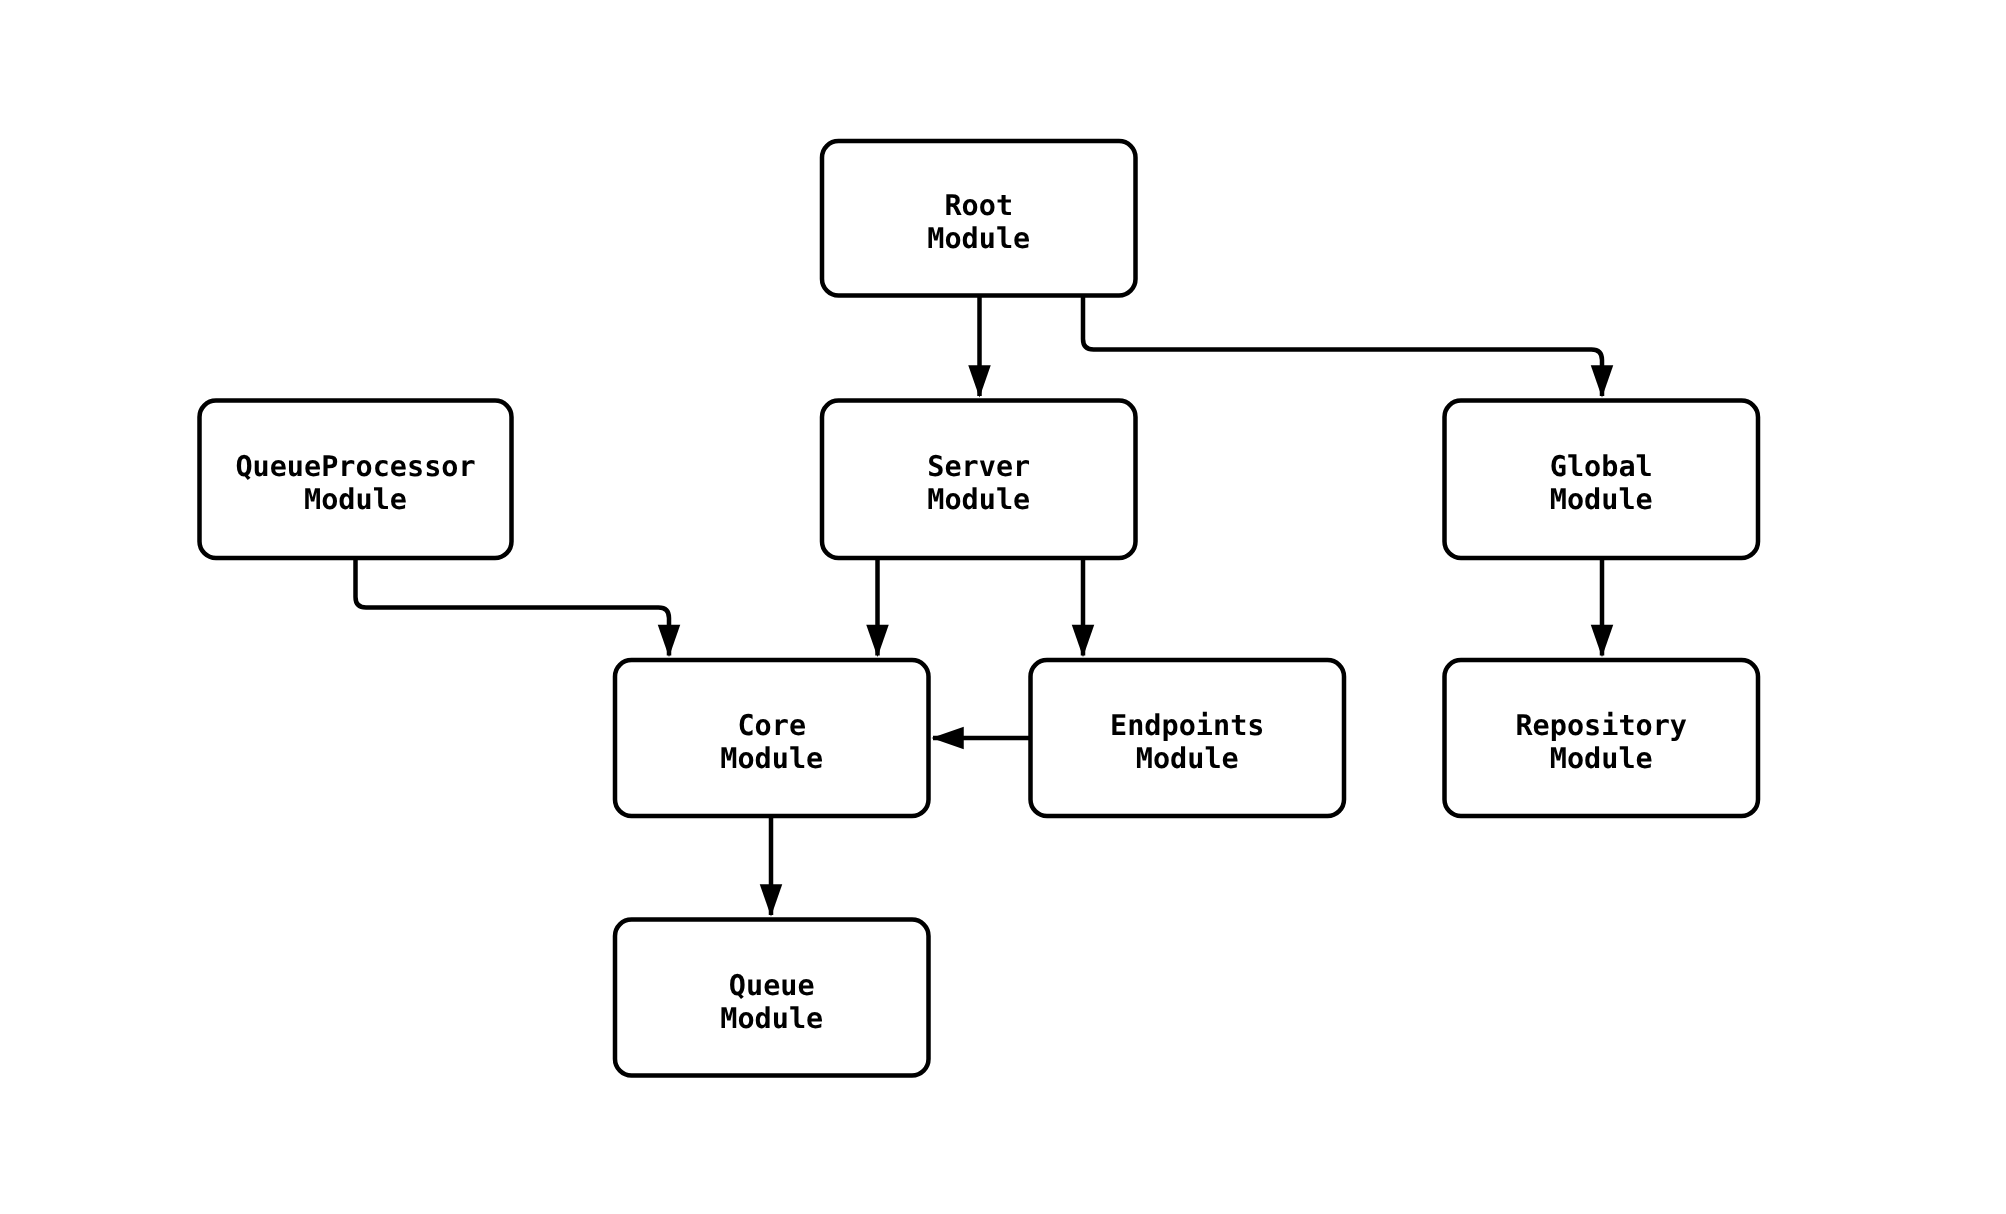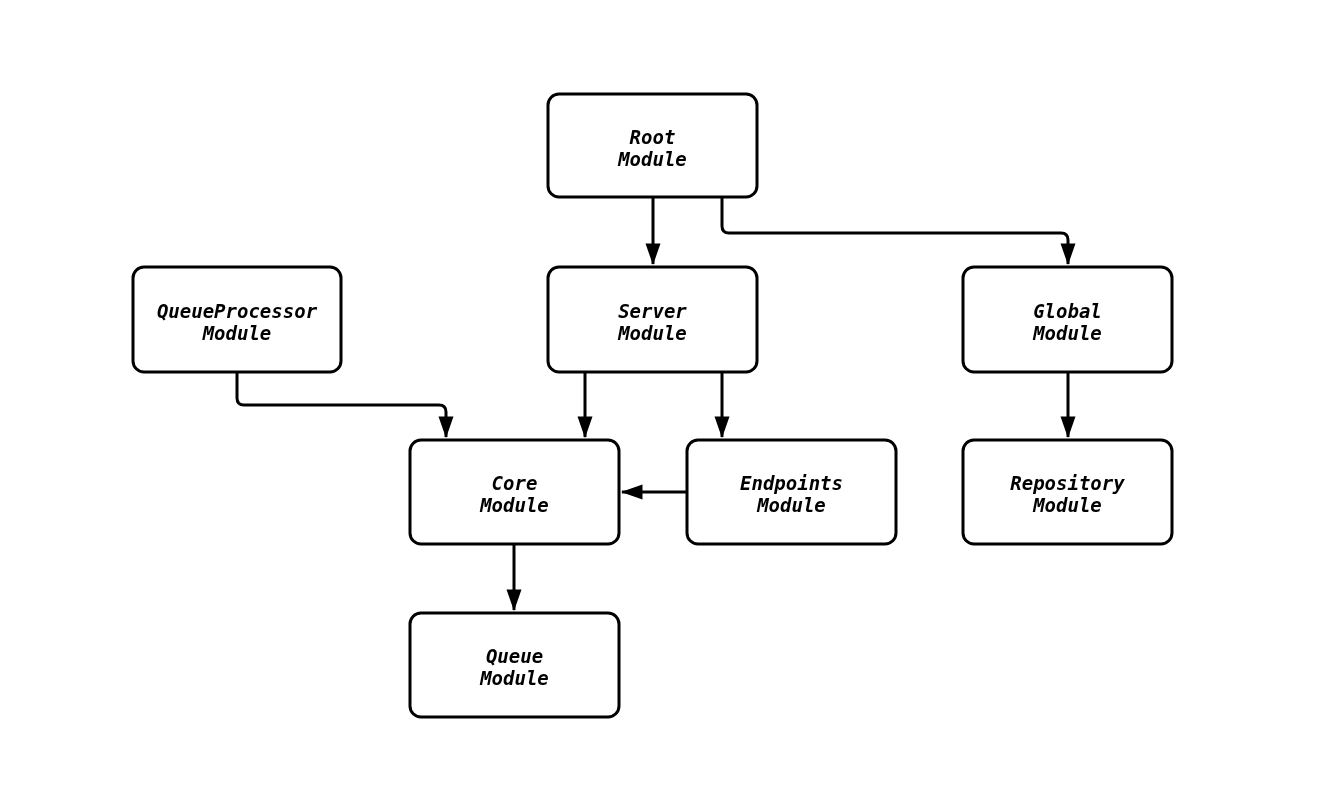--- a/index.html
+++ b/index.html
@@ -3,21 +3,21 @@
 <meta charset="utf-8">
 <style>
   html, body {
     margin: 0;
     padding: 0;
     background: #ffffff;
     width: 1337px;
     height: 809px;
     overflow: hidden;
   }
-  .canvas { width: 1337px; height: 724px; font-style: italic; }
+  .canvas { width: 1337px; height: 724px; }
   .node-box {
     fill: #ffffff;
     stroke: #000000;
     stroke-width: 3px;
   }
   .edge {
     fill: none;
     stroke: #000000;
     stroke-width: 3px;
   }

